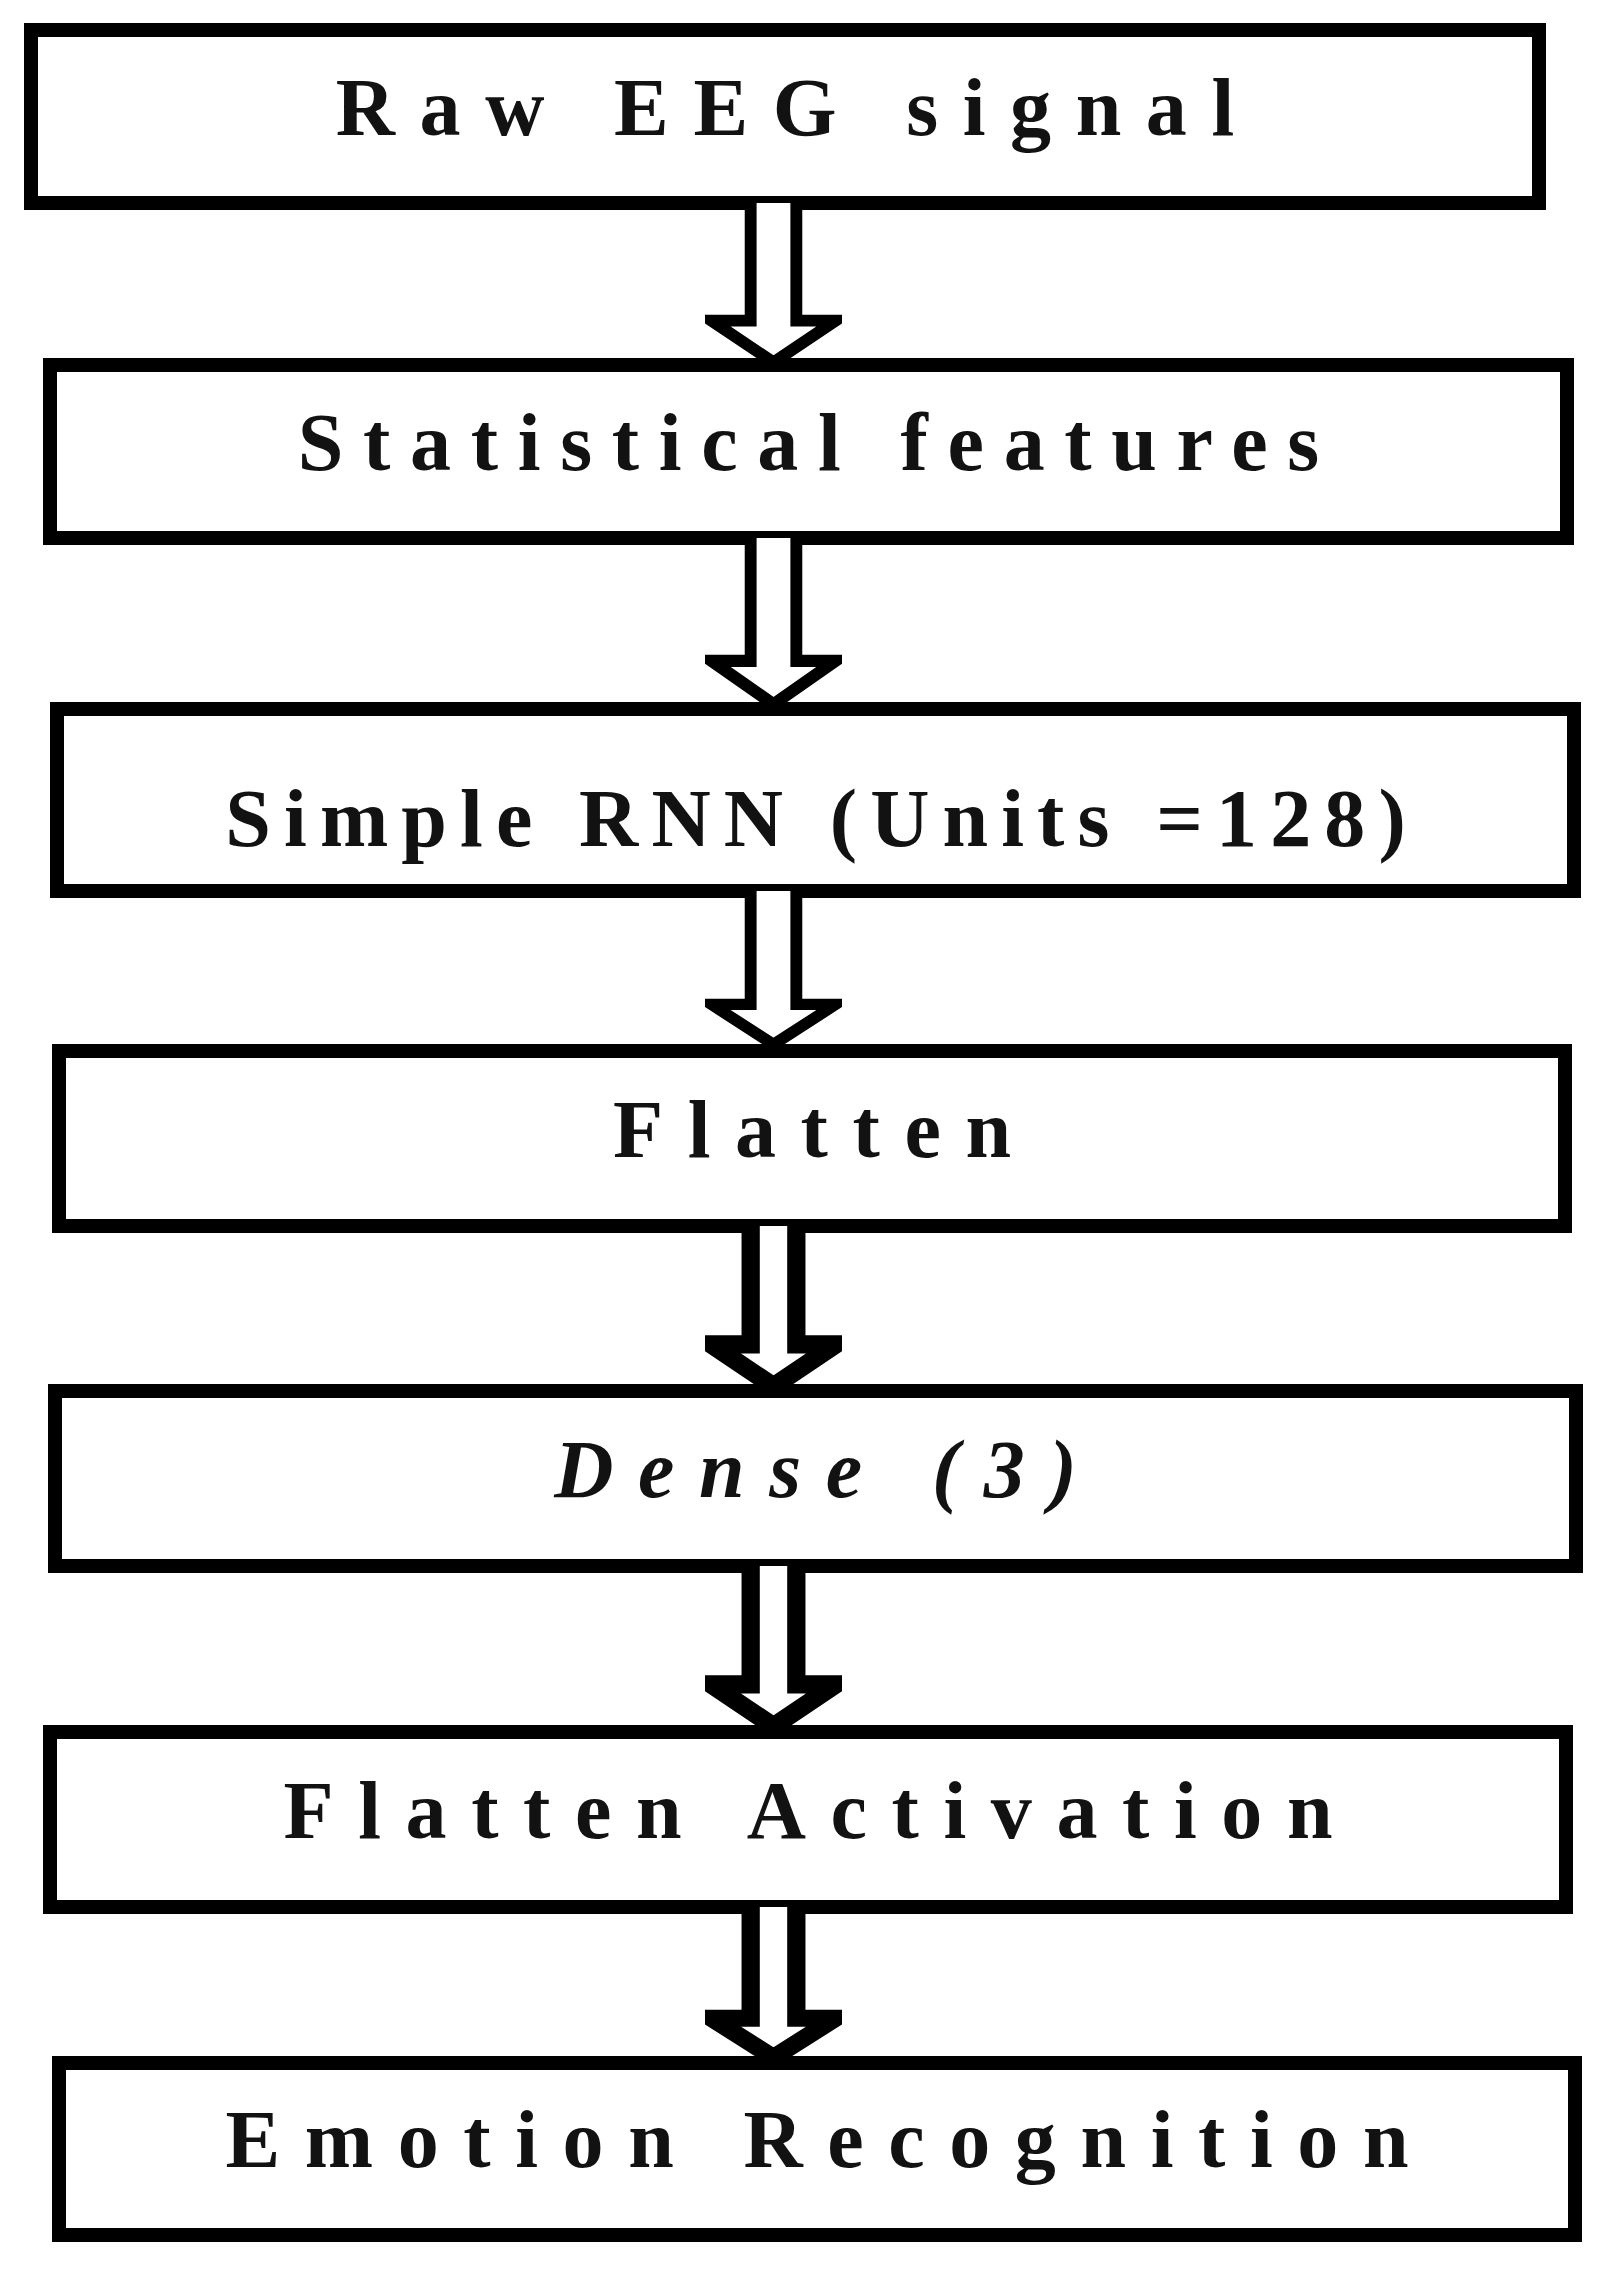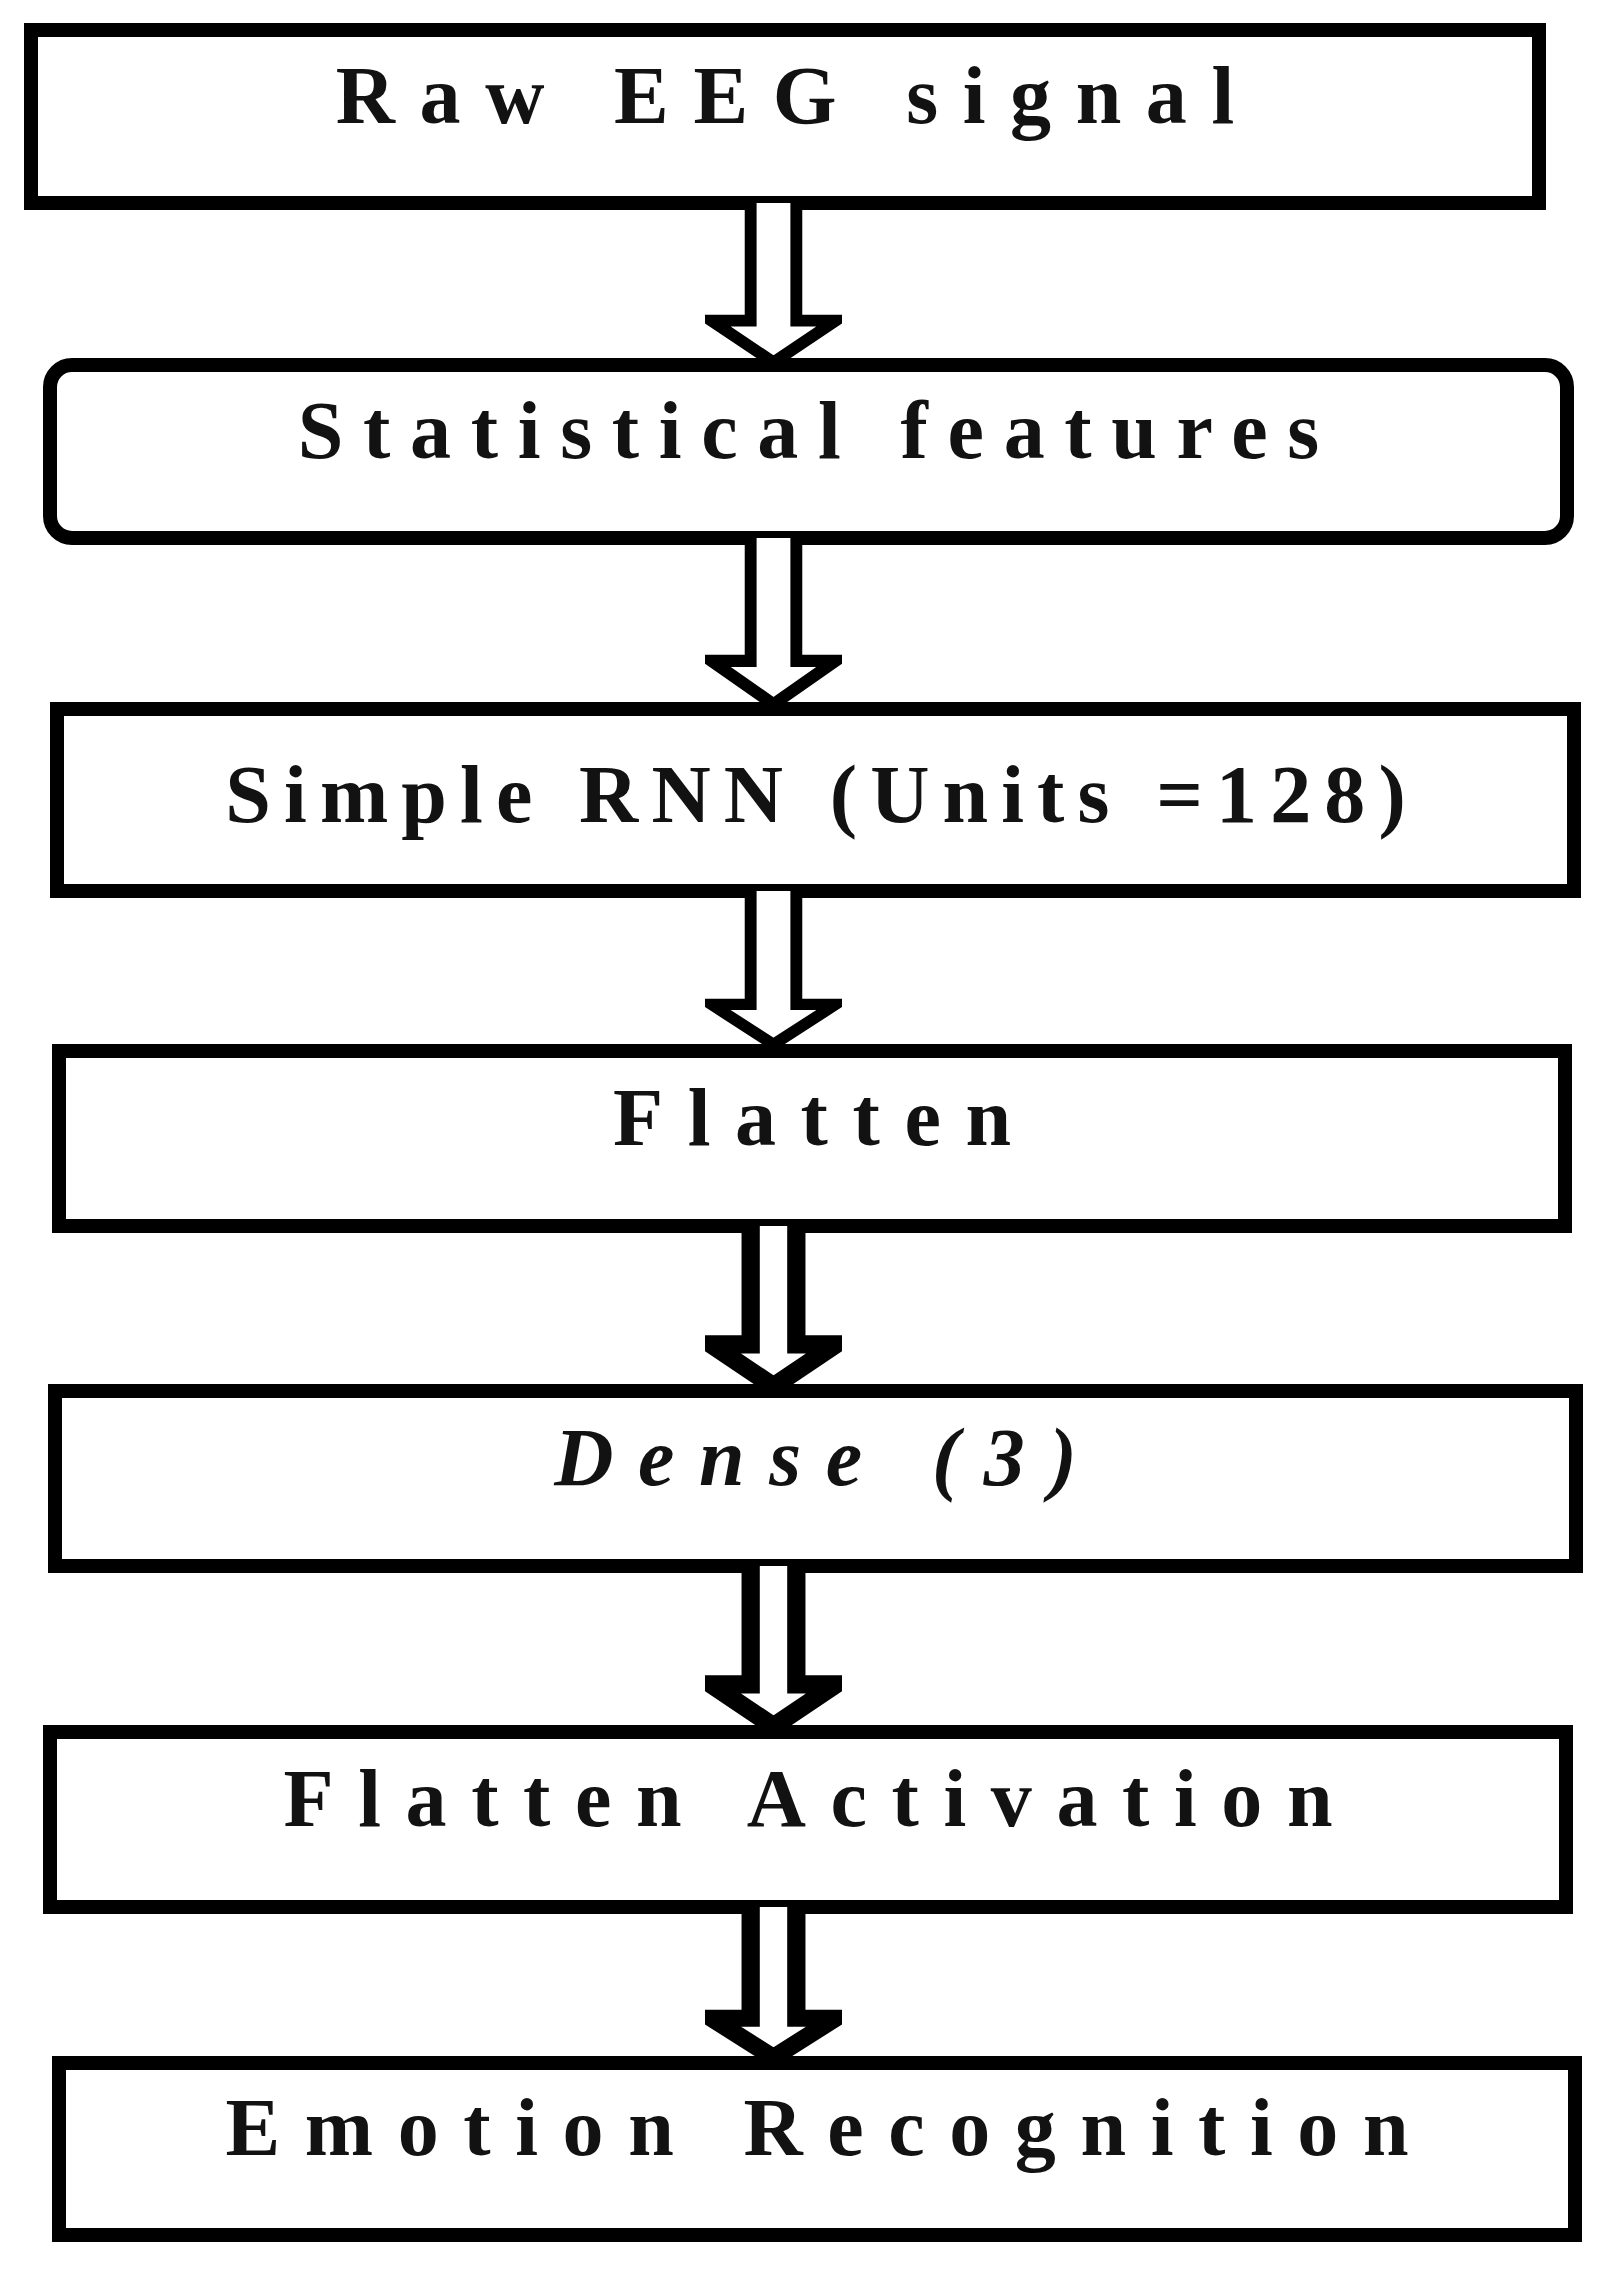--- a/index.html
+++ b/index.html
@@ -16,33 +16,33 @@
     overflow: hidden;
   }
   .flow-box {
     position: absolute;
     box-sizing: border-box;
     border: 14.6px solid #000000;
     background: #ffffff;
     display: flex;
     align-items: center;
     justify-content: center;
-    padding-bottom: 42px; 
+    padding-bottom: 18px; 
   }
   .flow-box .label {
     font-size: 82px;
     font-weight: bold;
     color: #121212;
     letter-spacing: 0.30em;
     text-indent: 0.30em; 
     white-space: nowrap;
   }
   
   .b1 { left: 24px;  top: 23px;   width: 1522px; height: 187px; }
-  .b2 { left: 43px;  top: 358px;  width: 1531px; height: 187px; border-radius: 29px; }
+  .b2 { left: 43px;  top: 358px;  width: 1531px; height: 187px; }
   .b3 { left: 50px;  top: 702px;  width: 1531px; height: 196px; align-items: flex-end; }
   .b4 { left: 52px;  top: 1044px; width: 1520px; height: 189px; text-align: right; }
   .b5 { left: 48px;  top: 1384px; width: 1535px; height: 189px; font-style: italic; }
   .b6 { left: 43px;  top: 1725px; width: 1530px; height: 189px; }
   .b7 { left: 52px;  top: 2056px; width: 1530px; height: 186px; }
   
   .b3 .label { letter-spacing: 0.16em; text-indent: 0.16em; }
   .b2 .label { letter-spacing: 0.24em; text-indent: 0.24em; }
 
   .arrow {

